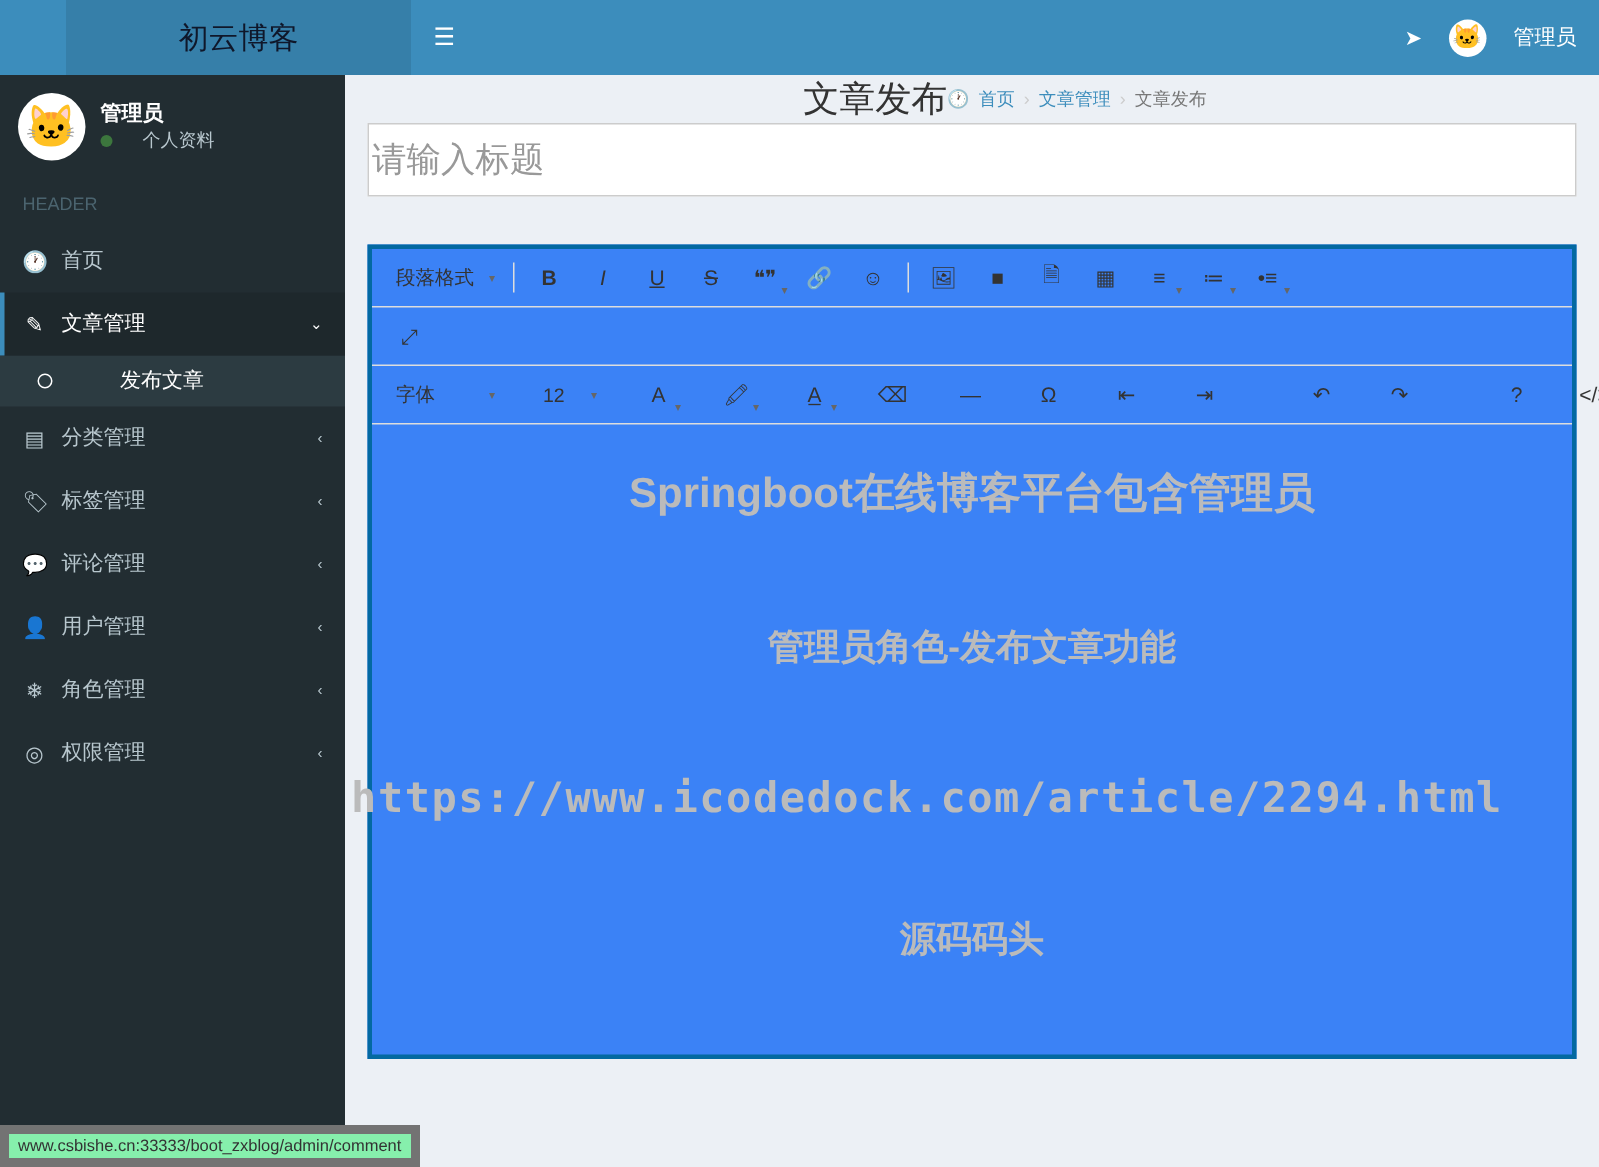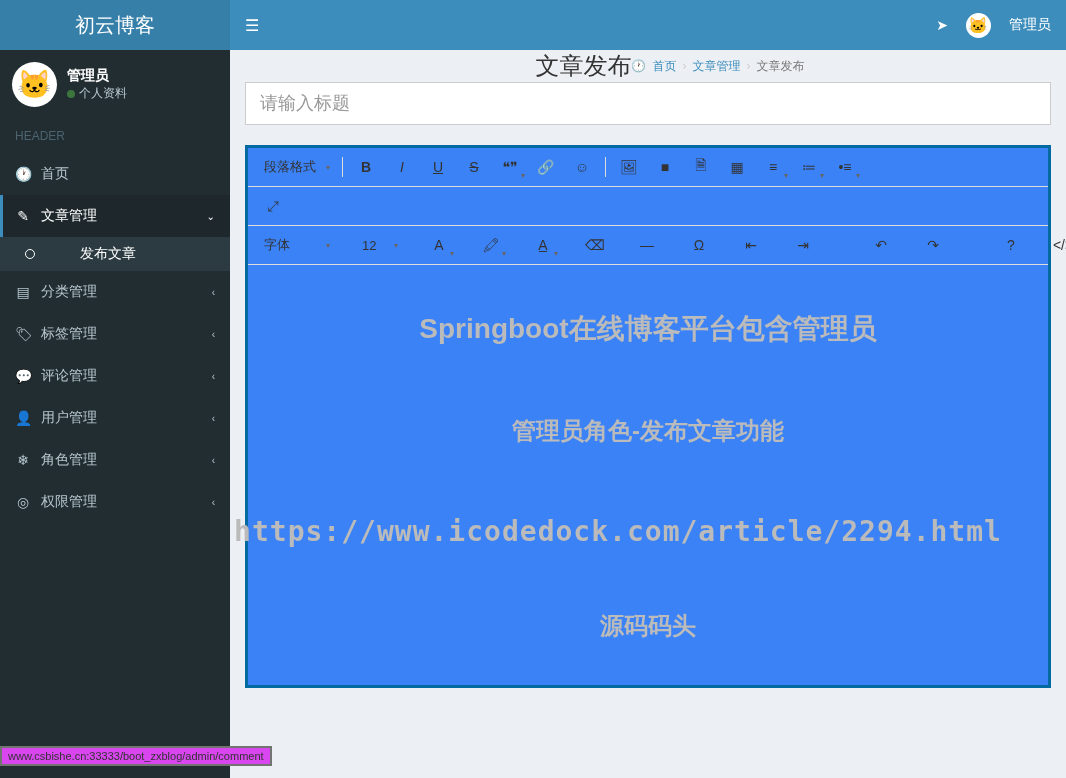--- a/index.html
+++ b/index.html
@@ -1,31 +1,31 @@
 <!DOCTYPE html>
 <html><head>
 <meta charset="utf-8">
 <style>
 * { margin: 0; padding: 0; box-sizing: border-box; }
 body { font-family: "Microsoft YaHei", Arial, sans-serif; font-size: 14px; background: #ecf0f5; overflow: hidden; height: 778px; width: 1066px; position: relative; }
 
 
 .top-header { position: absolute; top: 0; left: 0; right: 0; height: 50px; background: #3c8dbc; display: flex; align-items: center; }
-.logo { width: 230px; height: 50px; background: #367fa9; display: flex; align-items: center; justify-content: center; color: #ffffff; font-size: 20px; }
+.logo { width: 230px; height: 50px; background: #367fa9; display: flex; align-items: center; justify-content: center; color: #0f172a; font-size: 20px; margin-left: 44px; }
 .top-nav { flex: 1; display: flex; align-items: center; padding: 0 15px; justify-content: space-between; }
 .hamburger { color: #fff; cursor: pointer; font-size: 16px; }
 .top-right { display: flex; align-items: center; gap: 18px; color: #fff; }
 .avatar-sm { width: 25px; height: 25px; border-radius: 50%; background: #fff; display: inline-flex; align-items: center; justify-content: center; font-size: 16px; }
 
 
 .sidebar { position: absolute; top: 50px; left: 0; bottom: 0; width: 230px; background: #222d32; color: #b8c7ce; }
 .user-panel { padding: 12px; display: flex; align-items: center; gap: 10px; }
 .avatar-lg { width: 45px; height: 45px; border-radius: 50%; background: #fff; display: flex; align-items: center; justify-content: center; font-size: 28px; }
 .user-info .name { color: #fff; font-weight: bold; font-size: 14px; }
-.user-info .status { font-size: 12px; color: #b8c7ce; display: flex; align-items: center; gap: 4px; }
+.user-info .status { font-size: 12px; color: #b8c7ce; display: flex; align-items: center; gap: 20px; }
 .status-dot { width: 8px; height: 8px; border-radius: 50%; background: #3c763d; display: inline-block; }
 .sidebar-header { padding: 10px 15px; color: #4b646f; font-size: 12px; }
 .menu-item { display: flex; align-items: center; padding: 12px 15px; color: #b8c7ce; cursor: pointer; gap: 10px; position: relative; }
 .menu-item.active { background: #1e282c; color: #fff; border-left: 3px solid #3c8dbc; padding-left: 12px; }
 .menu-item .arrow { position: absolute; right: 15px; font-size: 10px; }
 .submenu { background: #2c3b41; }
 .submenu-item { display: flex; align-items: center; padding: 8px 15px 8px 25px; color: #8aa4af; cursor: pointer; gap: 10px; font-size: 14px; }
 .submenu-item.active { color: #fff; gap: 45px; }
 .circle-icon { width: 10px; height: 10px; border: 1px solid currentColor; border-radius: 50%; display: inline-block; }
 .icon { width: 16px; text-align: center; font-size: 14px; }
@@ -33,40 +33,40 @@
 
 .content-wrapper { position: absolute; top: 50px; left: 230px; right: 0; bottom: 0; background: #ecf0f5; }
 .content-header { padding: 0; display: flex; justify-content: center; align-items: center; margin-left: 44px; }
 .page-title { font-size: 24px; color: #333; font-weight: normal; }
 .breadcrumb { display: flex; align-items: center; gap: 6px; font-size: 12px; color: #444; }
 .breadcrumb .sep { color: #ccc; }
 .breadcrumb .current { color: #777; }
 .breadcrumb a { color: #3c8dbc; }
 
 .content-body { padding: 0 15px 15px; }
-.title-input { width: 100%; padding: 10px 14px; font-size: 18px; border: 1px solid #ccc; background: #fff; color: #333; margin-bottom: 20px; }
+.title-input { width: 100%; padding: 10px 2px; font-size: 23px; border: 1px solid #ccc; background: #fff; color: #333; margin-bottom: 32px; }
 .title-input::placeholder { color: #999; }
 
 .editor { border: 3px solid #0369a1; background: #3b82f6; }
 .toolbar { border-bottom: 1px solid #ddd; padding: 4px 8px; display: flex; flex-wrap: wrap; align-items: center; gap: 2px; }
 .toolbar-row2 { border-bottom: 1px solid #ddd; padding: 4px 8px; display: flex; align-items: center; gap: 18px; }
 .tb-btn { min-width: 34px; height: 30px; display: inline-flex; align-items: center; justify-content: center; cursor: pointer; font-size: 14px; color: #333; position: relative; padding: 0 6px; }
 .tb-btn.dd::after { content: "▾"; font-size: 8px; position: absolute; right: 2px; bottom: 2px; color: #666; }
 .tb-select { padding: 0 20px 0 8px; height: 30px; display: inline-flex; align-items: center; cursor: pointer; font-size: 13px; color: #333; min-width: 80px; position: relative; }
 .tb-select::after { content: "▾"; font-size: 8px; position: absolute; right: 6px; color: #666; }
 .tb-sep { width: 1px; height: 20px; background: #ddd; margin: 0 4px; }
 .editor-body { min-height: 420px; padding: 12px; position: relative; }
 
 .watermark { position: absolute; left: 0; right: 0; text-align: center; color: #bbb; font-weight: bold; pointer-events: none; }
 .wm1 { top: 260px; font-size: 28px; }
 .wm2 { top: 365px; font-size: 24px; }
 .wm3 { top: 465px; font-size: 28px; font-family: monospace; left: -30px; right: auto; width: 100%; letter-spacing: 1px; }
 .wm4 { top: 560px; font-size: 24px; }
 
-.status-bar { position: absolute; bottom: 12px; left: 0; background: #d946ef; border: 2px solid #737373; padding: 2px 6px; font-size: 11px; color: #333; }
+.status-bar { position: absolute; bottom: 0; left: 0; background: #86efac; border: 6px solid #737373; padding: 2px 6px; font-size: 11px; color: #333; }
 </style>
 </head>
 <body>
 
 <div class="top-header">
   <div class="logo">初云博客</div>
   <div class="top-nav">
     <span class="hamburger">☰</span>
     <div class="top-right">
       <span>➤</span>

